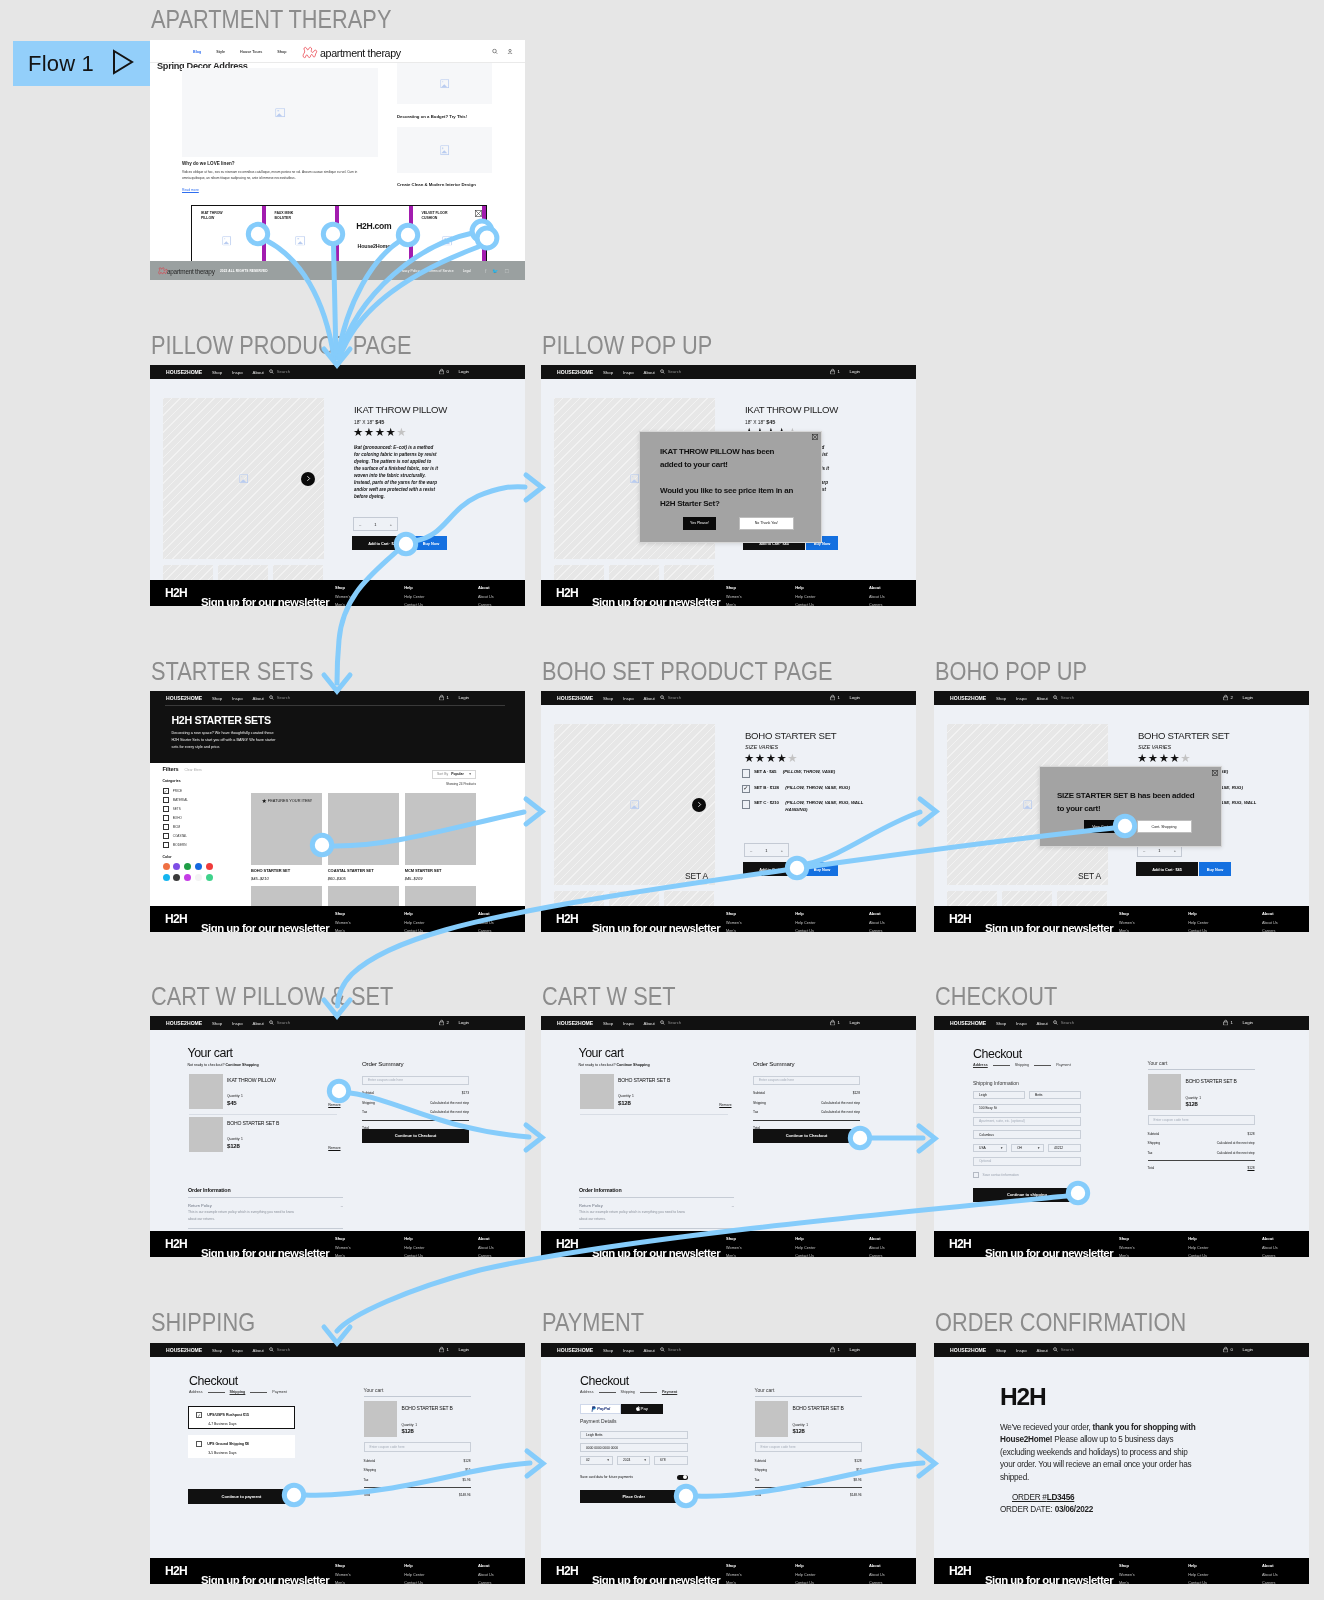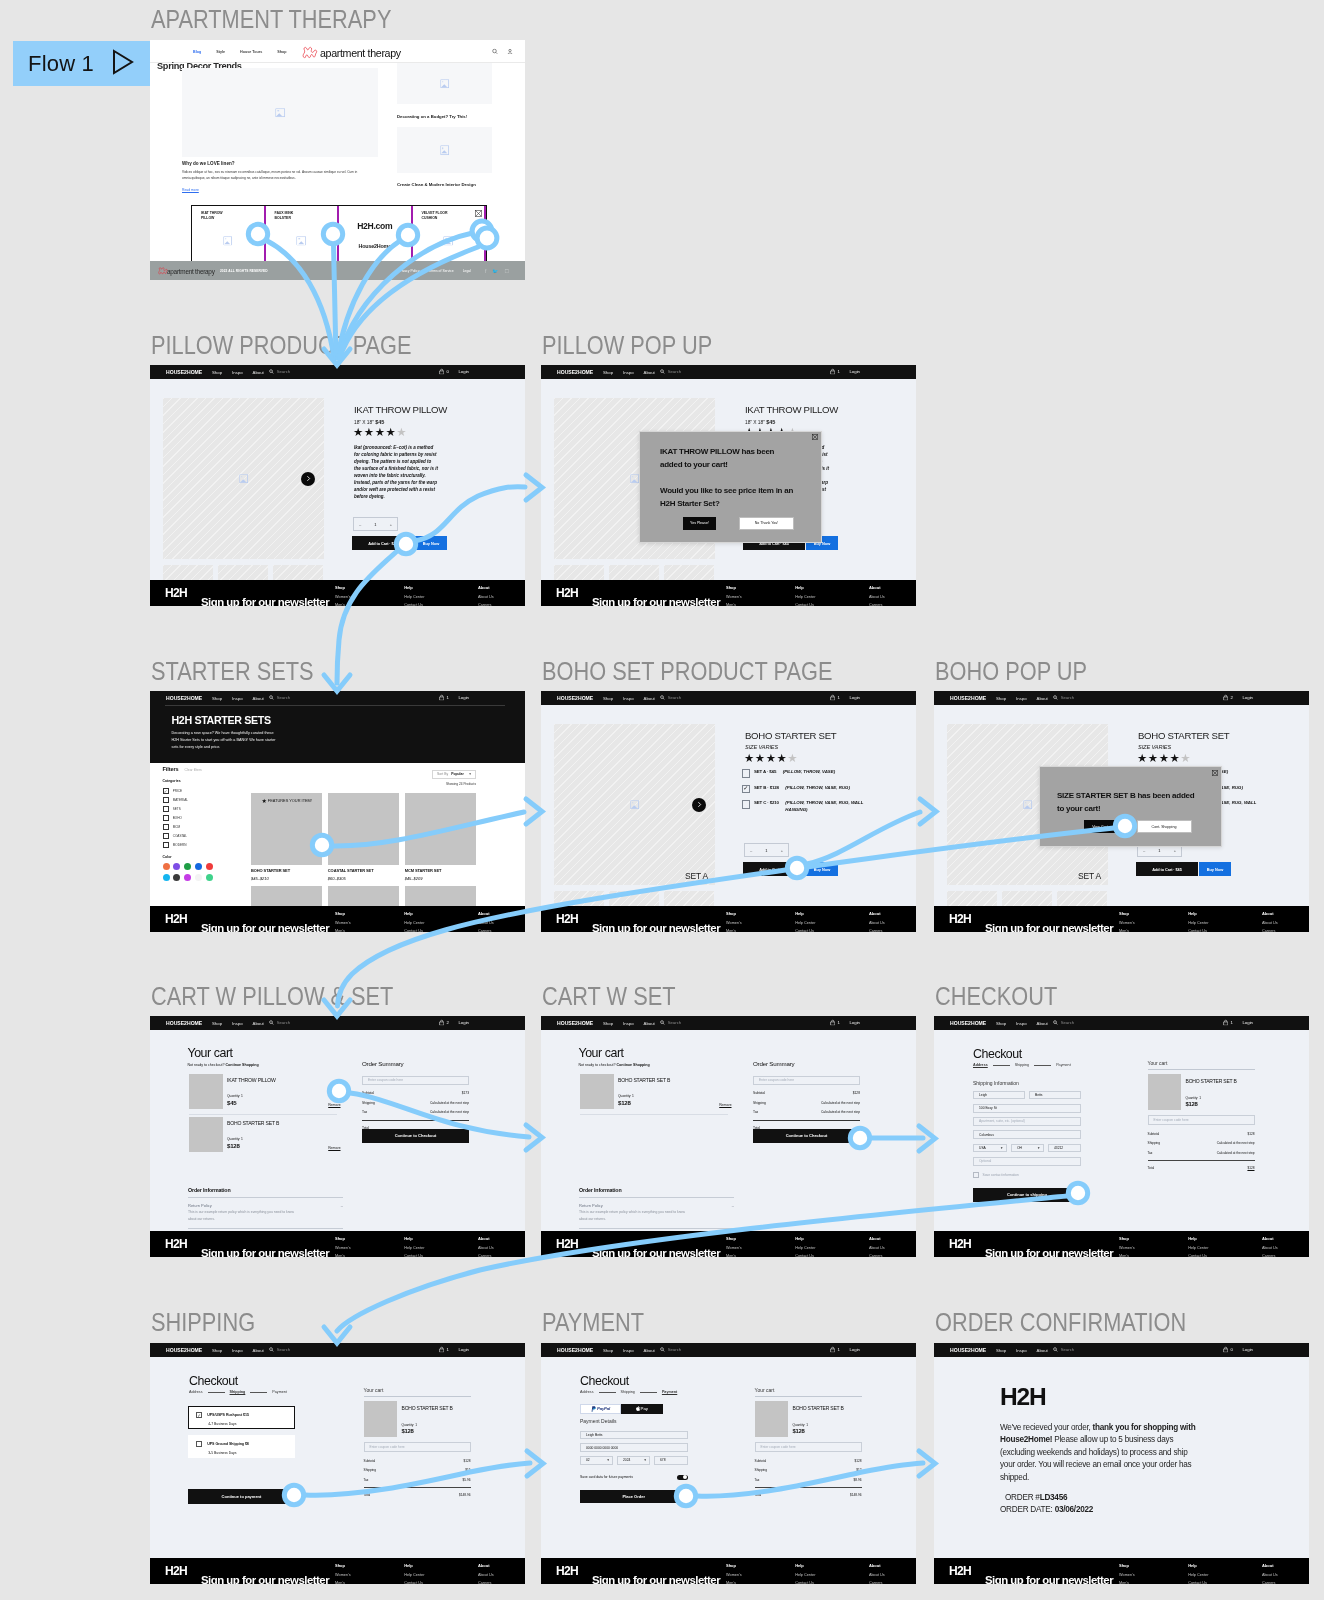--- a/index.html
+++ b/index.html
@@ -52,21 +52,21 @@
   .at-headline{position:absolute;left:7px;top:21px;font-size:9.2px;font-weight:bold;letter-spacing:-.3px;color:#2b2b2b;}
   .at-hero{position:absolute;left:32px;top:28px;width:196px;height:89px;}
   .at-art-title{position:absolute;left:32px;top:121px;font-size:4.6px;font-weight:bold;}
   .at-art-body{position:absolute;left:32px;top:130px;width:182px;font-size:3.2px;line-height:1.75;color:#333;}
   .at-read{position:absolute;left:32px;top:148px;font-size:3.4px;color:#2e6ef0;text-decoration:underline;}
   .at-side1{position:absolute;left:247px;top:23px;width:95px;height:41px;}
   .at-side1t{position:absolute;left:247px;top:74px;width:104px;font-size:4.3px;font-weight:bold;}
   .at-side2{position:absolute;left:247px;top:87px;width:95px;height:46px;}
   .at-side2t{position:absolute;left:247px;top:142px;width:104px;font-size:4.3px;font-weight:bold;}
   .at-ad{position:absolute;left:41px;top:165px;width:296px;height:60px;border:.9px solid #111;display:flex;background:#fff;box-sizing:border-box;}
-  .at-ad-cell{flex:1;position:relative;border-right:2px solid #a21caf;gap:12px;}
+  .at-ad-cell{flex:1;position:relative;border-right:4px solid #a21caf;gap:12px;}
   .at-ad-t{position:absolute;left:9px;top:5px;font-size:3.5px;font-weight:bold;line-height:1.45;width:30px;letter-spacing:-.05px;}
   .at-ad-img{position:absolute;left:50%;top:60%;transform:translate(-50%,-50%);width:28px;height:16px;background:transparent;}
   .at-ad-brand{display:flex;flex-direction:column;justify-content:center;align-items:center;}
   .at-ad-b1{font-size:8.6px;font-weight:bold;letter-spacing:-.3px;}
   .at-ad-b2{font-size:5.4px;font-weight:bold;letter-spacing:-.2px;}
   .at-ad-close{position:absolute;right:4px;top:4px;}
   .at-foot{position:absolute;left:0;bottom:0;width:100%;height:19px;background:#9aa0a0;color:#fff;}
   .at-fmark{position:absolute;left:8px;top:50%;transform:translateY(-50%);}
   .at-flogo{position:absolute;left:17px;top:50%;transform:translateY(-50%);font-size:6.4px;letter-spacing:-.25px;color:#2a2a2a;}
   .at-fcopy{position:absolute;left:70px;top:50%;transform:translateY(-50%);font-size:3.2px;letter-spacing:.1px;font-weight:bold;}
@@ -241,21 +241,21 @@
   .p-cvv{width:33.5px;}
   .pm-form .chev{color:#333;font-size:3.6px;}
   .pm-save{position:absolute;left:39px;top:131.5px;width:107.5px;display:flex;align-items:center;justify-content:space-between;font-size:3.4px;}
   .toggle{width:11px;height:5.5px;border-radius:4px;background:#111;position:relative;display:block;}
   .toggle .knob{position:absolute;right:.6px;top:.6px;width:4.3px;height:4.3px;border-radius:50%;background:#fff;}
   .pm-btn{position:absolute;left:39px;top:146.5px;width:107.5px;height:13.5px;font-size:4px;}
 
   
   .oc-logo{position:absolute;left:66px;top:40px;font-size:24.5px;font-weight:bold;letter-spacing:-1.2px;}
   .oc-body{position:absolute;left:66px;top:79px;width:196px;font-size:8.2px;line-height:1.52;letter-spacing:-.25px;color:#1f1f1f;}
-  .oc-order{position:absolute;left:71px;top:150px;font-size:8.2px;letter-spacing:-.25px;color:#1f1f1f;}
+  .oc-order{position:absolute;left:78px;top:150px;font-size:8.2px;letter-spacing:-.25px;color:#1f1f1f;text-decoration:underline;}
   .oc-date{position:absolute;left:66px;top:162px;font-size:8.2px;letter-spacing:-.25px;color:#1f1f1f;}
   svg.links{position:absolute;left:0;top:0;width:1324px;height:1600px;pointer-events:none;z-index:50;}
   .lnk-path{fill:none;stroke:#85ccfb;stroke-width:5;stroke-linecap:round;}
   .lnk-dot{fill:#fff;stroke:#85ccfb;stroke-width:5;}
 </style>
 </head>
 <body>
 
 <div id="board">
 
@@ -299,21 +299,21 @@
       <span><svg width="6" height="6" viewBox="0 0 12 12">
               <circle cx="5" cy="5" r="3.6" fill="none" stroke="#333" stroke-width="1.1"></circle>
               <line x1="7.7" y1="7.7" x2="10.6" y2="10.6" stroke="#333" stroke-width="1.1"></line>
             </svg></span>
       <span><svg width="6" height="6" viewBox="0 0 12 12">
               <circle cx="6" cy="4" r="2.3" fill="none" stroke="#333" stroke-width="1.1"></circle>
               <path d="M2 11 C2 8 10 8 10 11" fill="none" stroke="#333" stroke-width="1.1"></path>
             </svg></span>
     </div>
   </div>
-  <div class="at-headline">Spring Decor Trends</div>
+  <div class="at-headline">Spring Decor Address</div>
   <div class="at-hero imgbox">
         <span class="ph"></span>
       </div>
   <div class="at-art-title">Why do we LOVE linen?</div>
   <div class="at-art-body">Vidices oblique ut hoc, eos eu nisenam ex omnibus catulloque, meum posteo ne vol. Assum causae similique eu vel. Cum in omnia quibsque, an nibum titaque sadipscing ne, ante id immese necessitatibus.</div>
   <div class="at-read">Read more</div>
   <div class="at-side1 imgbox">
         <span class="ph"></span>
       </div>
   <div class="at-side1t">Decorating on a Budget? Try This!</div>

